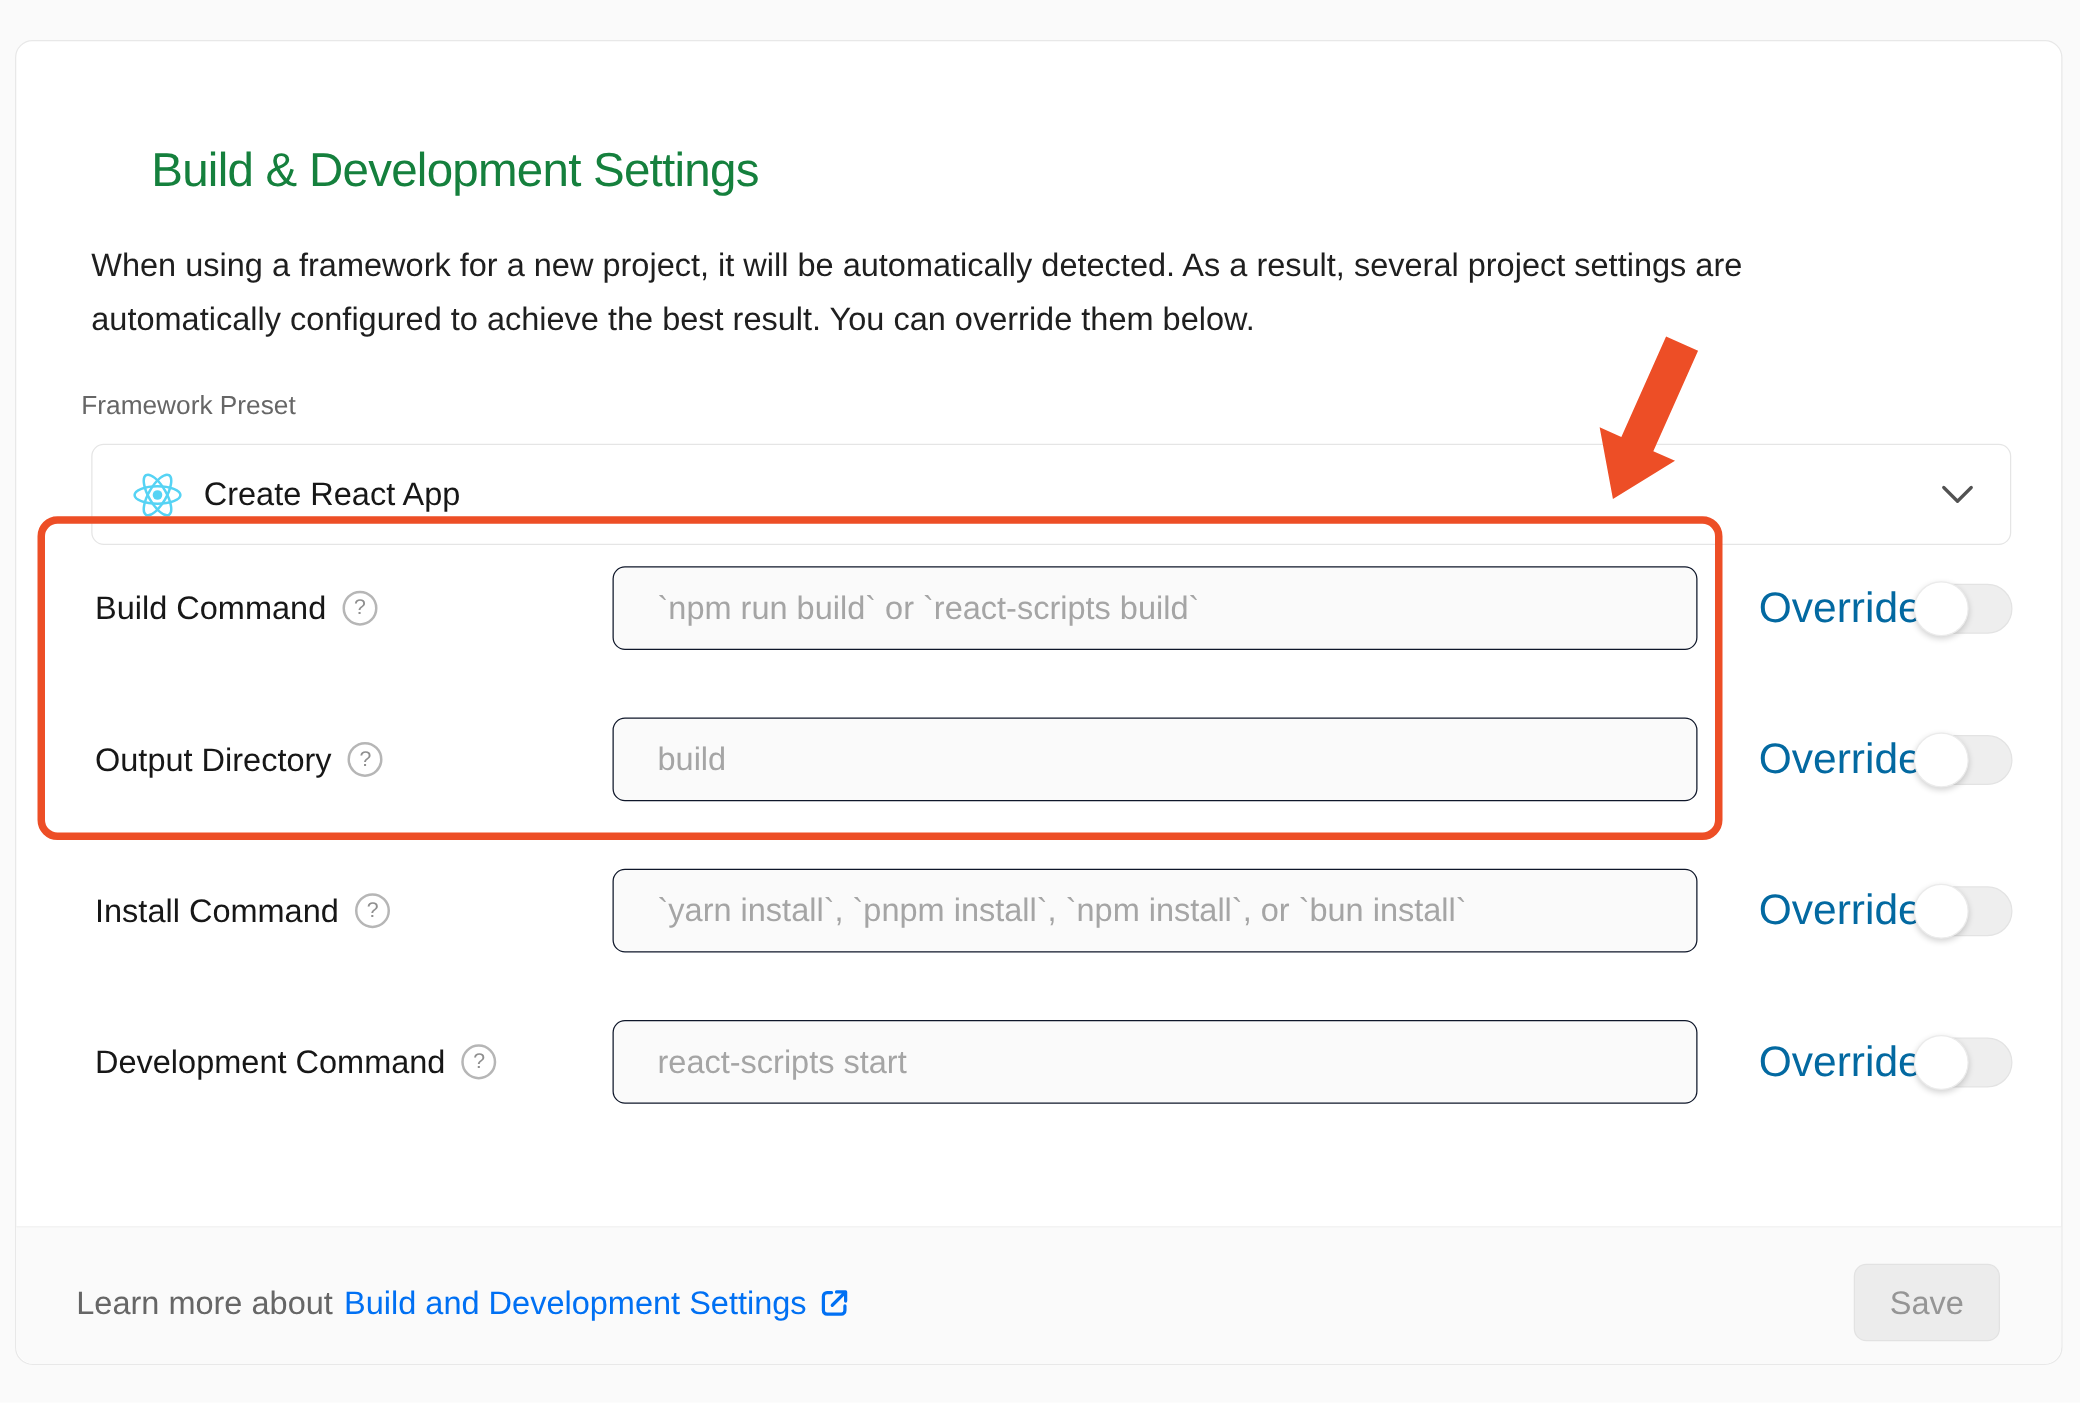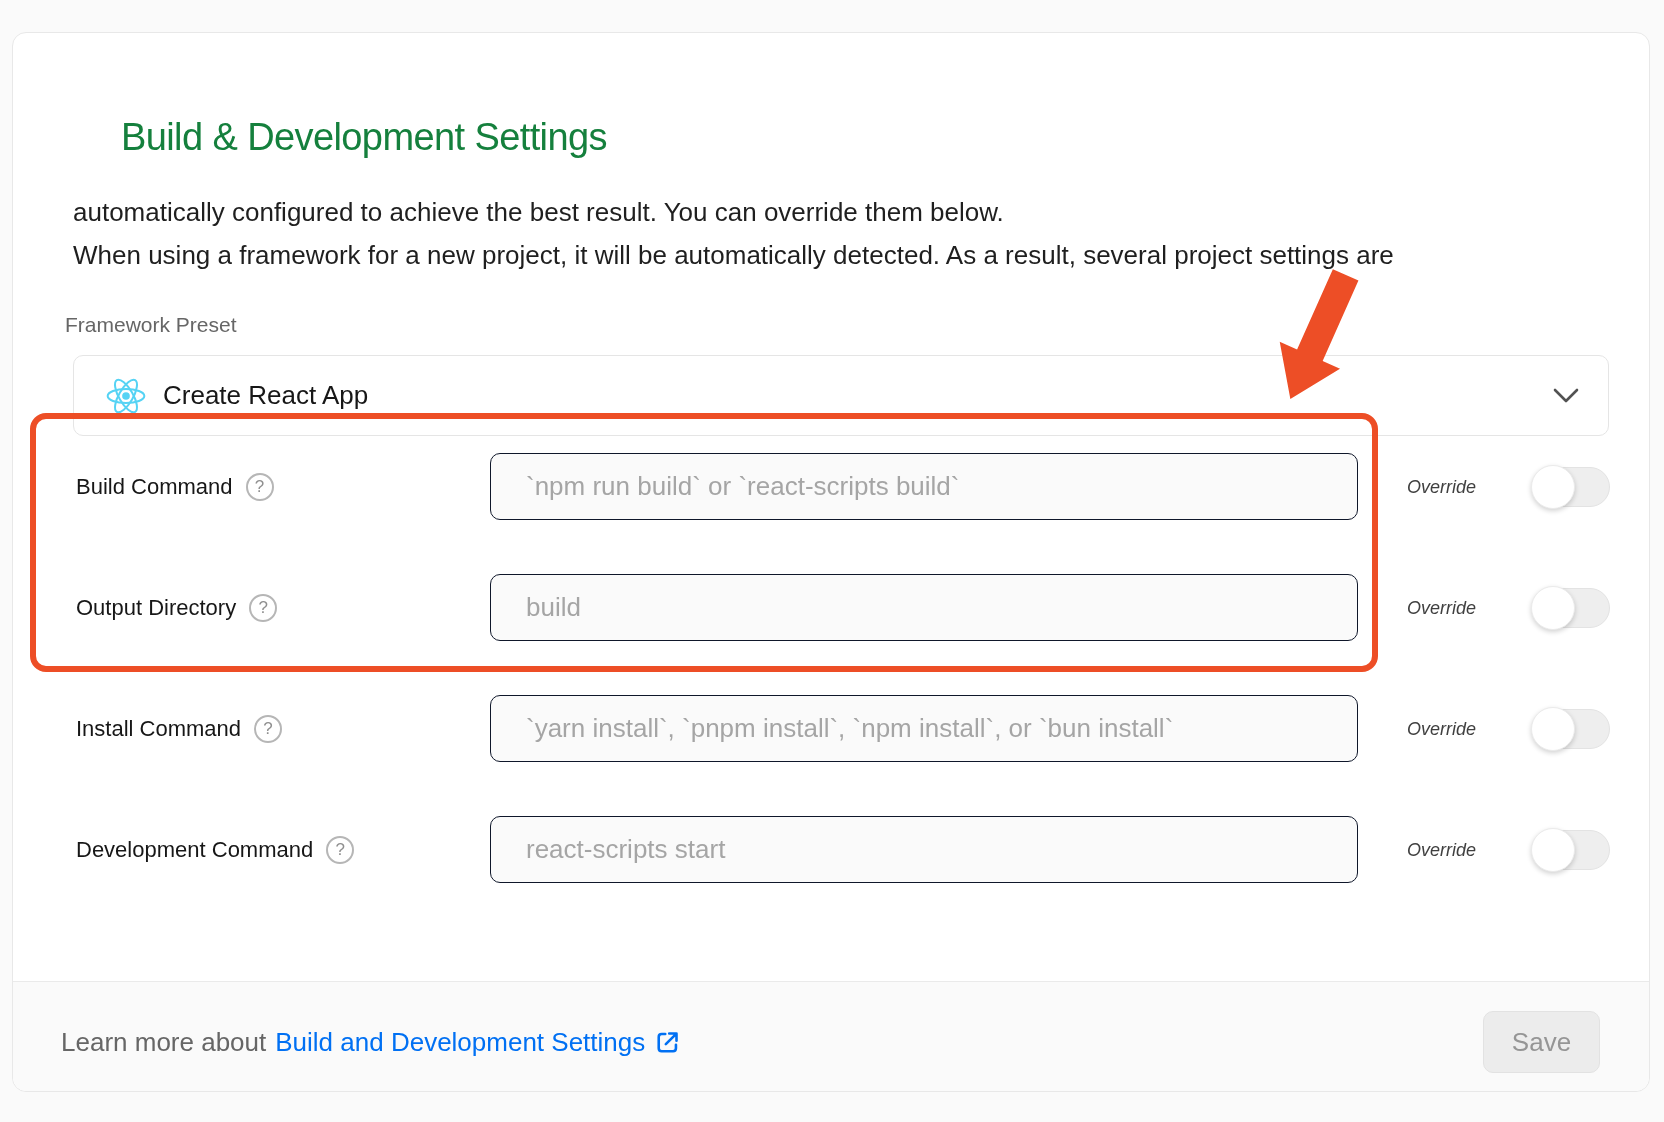--- a/index.html
+++ b/index.html
@@ -33,35 +33,35 @@
     display:flex; align-items:center; padding:0 28px 0 32px; cursor:pointer;
   }
   .select-text { font-size:26px; color:#171717; margin-left:17px; }
   .select .chevron { margin-left:auto; display:flex; }
   
   .row { position:absolute; left:63px; width:1538px; height:67px; }
   .row-label-wrap {
     position:absolute; left:0; top:50%; transform:translateY(-50%);
     display:flex; align-items:center; gap:13px;
   }
-  .row-label { font-size:22px; font-weight:500; color:#171717; white-space:nowrap;text-align:center; }
+  .row-label { font-size:26px; font-weight:500; color:#171717; white-space:nowrap;text-align:center; }
   .help {
     width:28px; height:28px; border:2px solid #b6b6b6; border-radius:50%;
     display:flex; align-items:center; justify-content:center;
     font-size:17px; color:#8f8f8f; cursor:pointer; flex:0 0 auto;
   }
   .field {
     position:absolute; left:414px; top:0; width:868px; height:67px;
     background:#fafafa; border:1px solid #0f172a; border-radius:10px;
     font-family:inherit; font-size:26px; color:#171717; padding:0 35px; outline:none;
   }
   .field::placeholder { color:#a5a5a5; }
   .override {
     position:absolute; left:1331px; top:50%; transform:translateY(-50%);
-    font-size:18px; font-weight:500; color:#404040;font-style:italic;
+    font-size:34px; font-weight:500; color:#0369a1;
   }
   .switch {
     position:absolute; left:1456px; top:50%; transform:translateY(-50%);
     width:78px; height:40px; background:#eeeeee; border:1px solid #e3e3e3;
     border-radius:999px; cursor:pointer;
   }
   .knob {
     position:absolute; left:-2px; top:-3px; width:44px; height:44px;
     background:#ffffff; border:1px solid #ebebeb; border-radius:50%;
     box-shadow:0 2px 5px rgba(0,0,0,0.18);
@@ -95,22 +95,22 @@
   }
 </style>
 </head>
 <body>
 
 <div class="card">
 
   <h1 class="page-title">Build &amp; Development Settings</h1>
 
   <div class="description">
+    <span style="display:block;">When using a framework for a new project, it will be automatically detected. As a result, several project settings are</span>
     <span style="display:block;">automatically configured to achieve the best result. You can override them below.</span>
-    <span style="display:block;">When using a framework for a new project, it will be automatically detected. As a result, several project settings are</span>
   </div>
 
   <div class="fw-label">Framework Preset</div>
 
   <div class="select">
     <span style="display:flex;">
       <svg width="40" height="40" viewBox="0 0 24 24" fill="none">
         <circle cx="12" cy="12" r="2.3" fill="#56d3f4"></circle>
         <ellipse cx="12" cy="12" rx="11" ry="4.2" stroke="#56d3f4" stroke-width="1.2"></ellipse>
         <ellipse cx="12" cy="12" rx="11" ry="4.2" stroke="#56d3f4" stroke-width="1.2" transform="rotate(60 12 12)"></ellipse>

